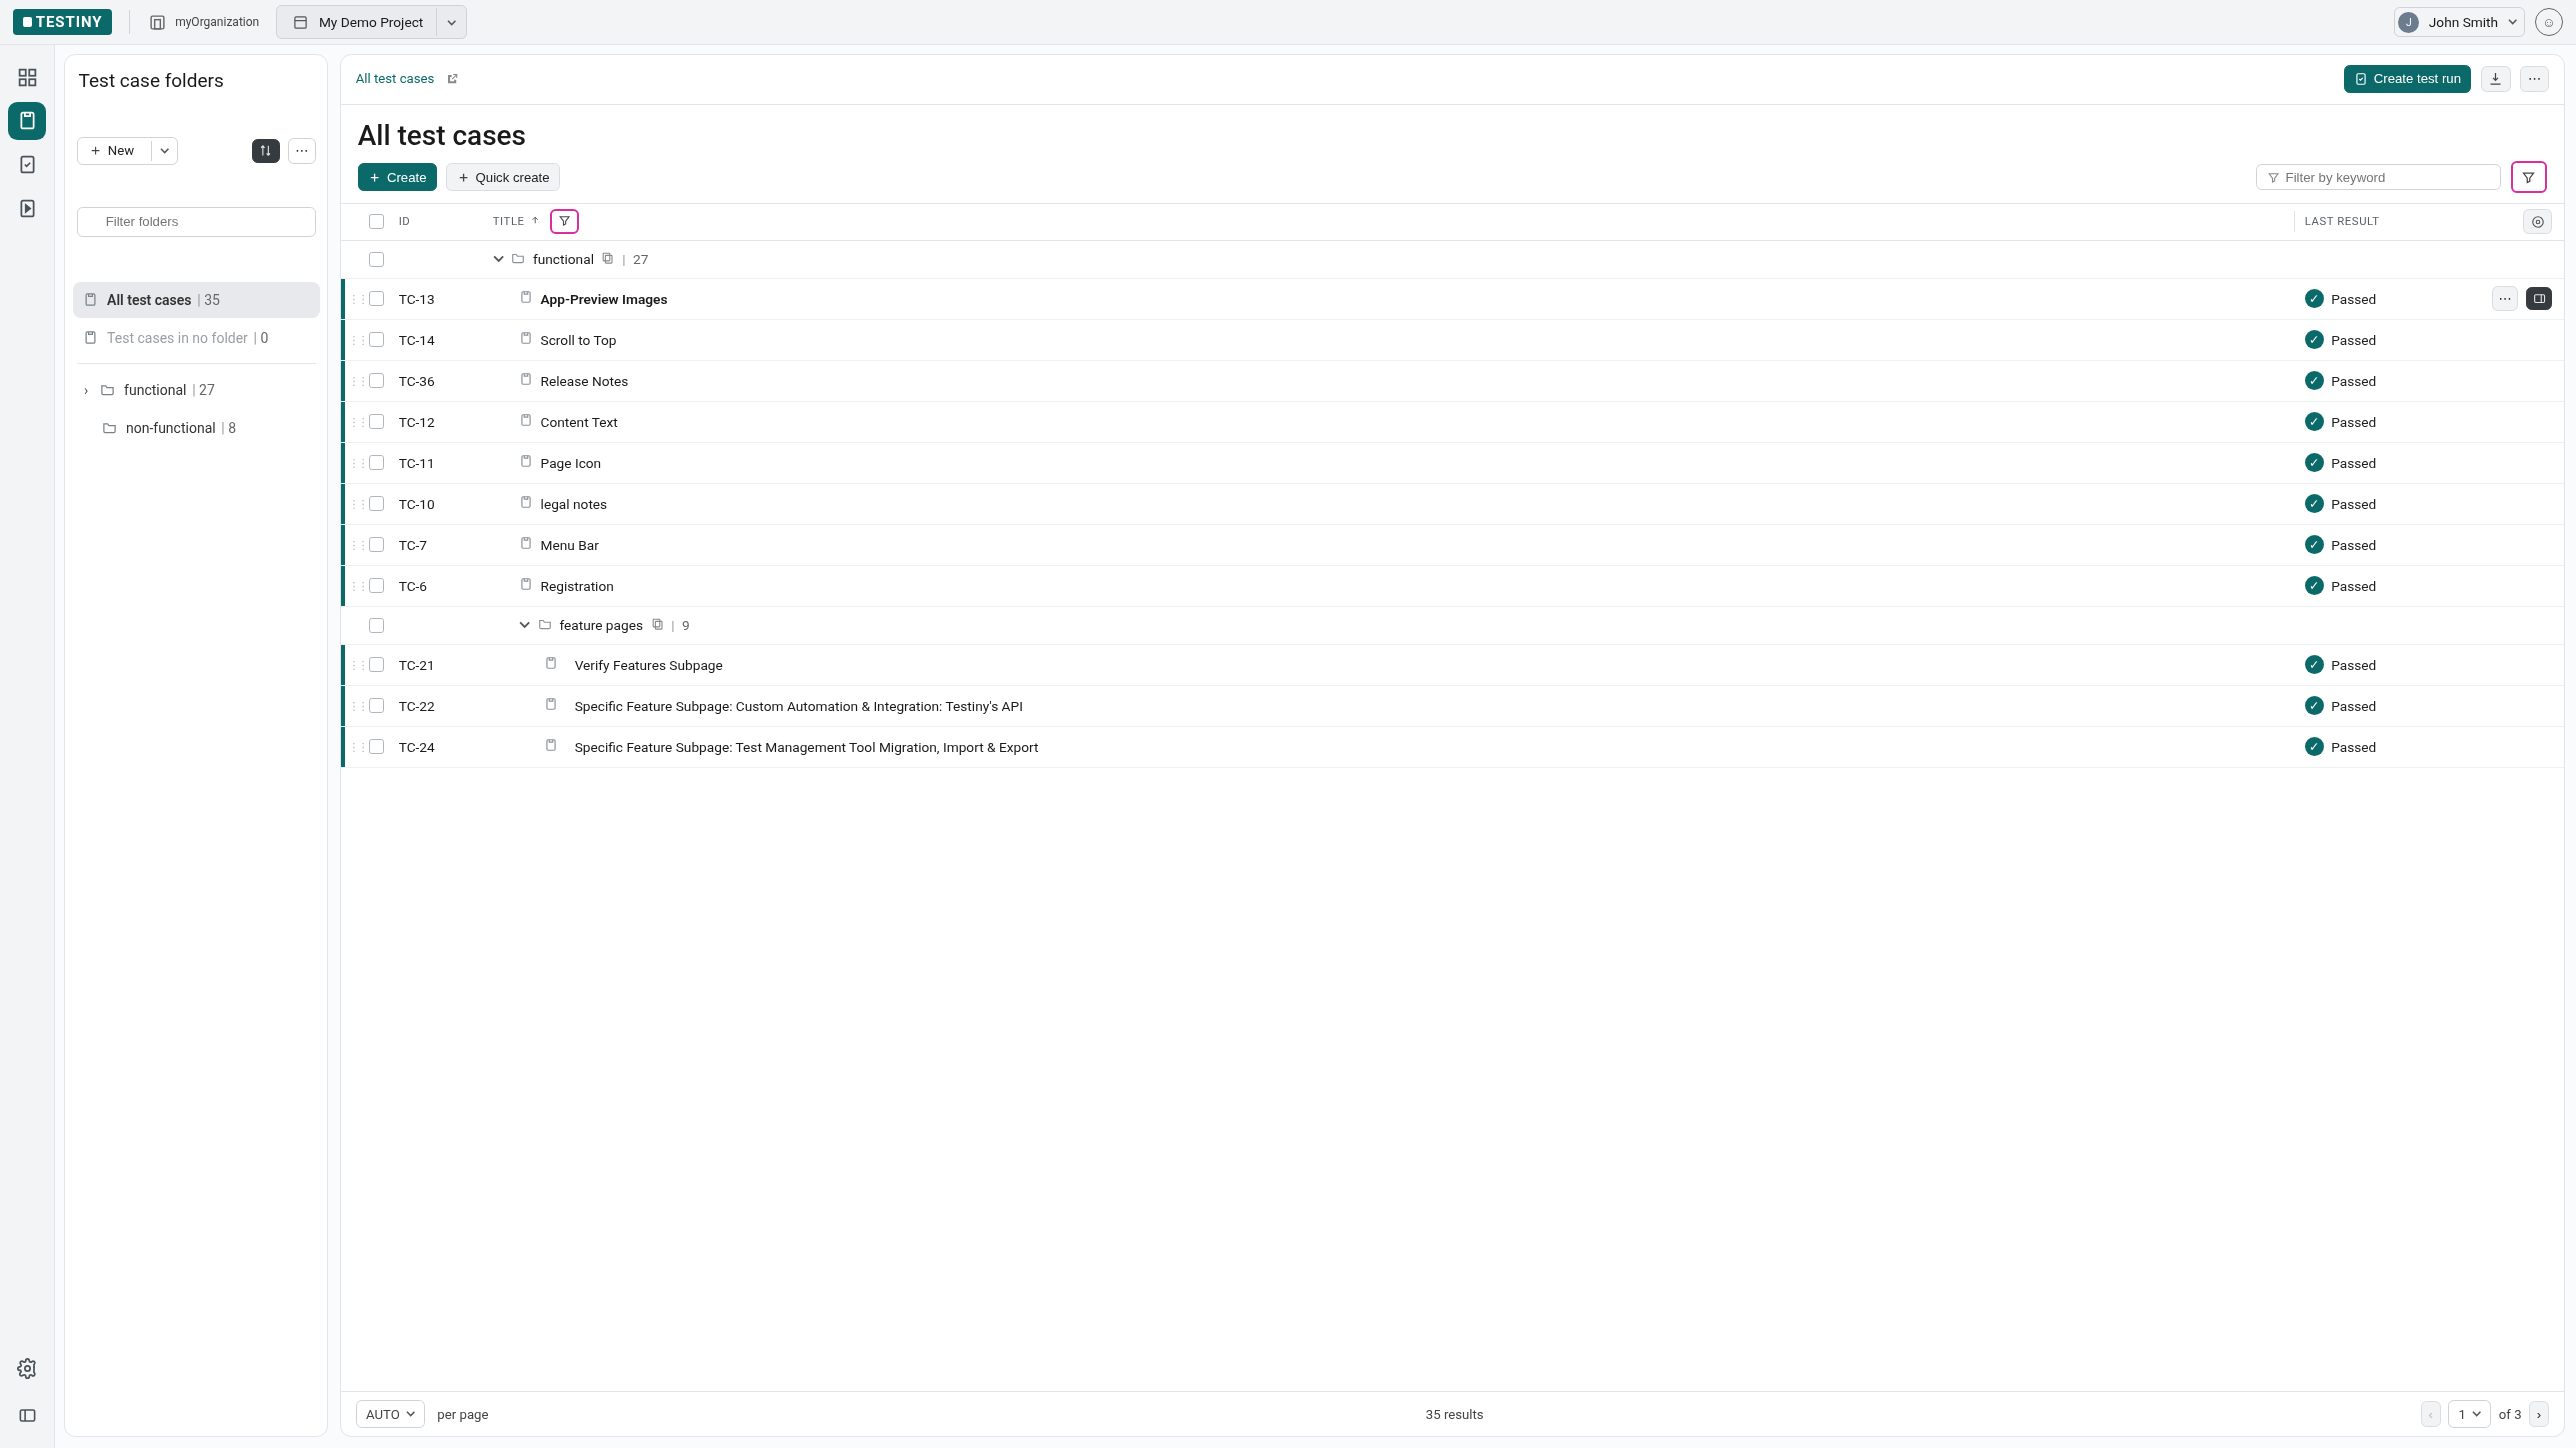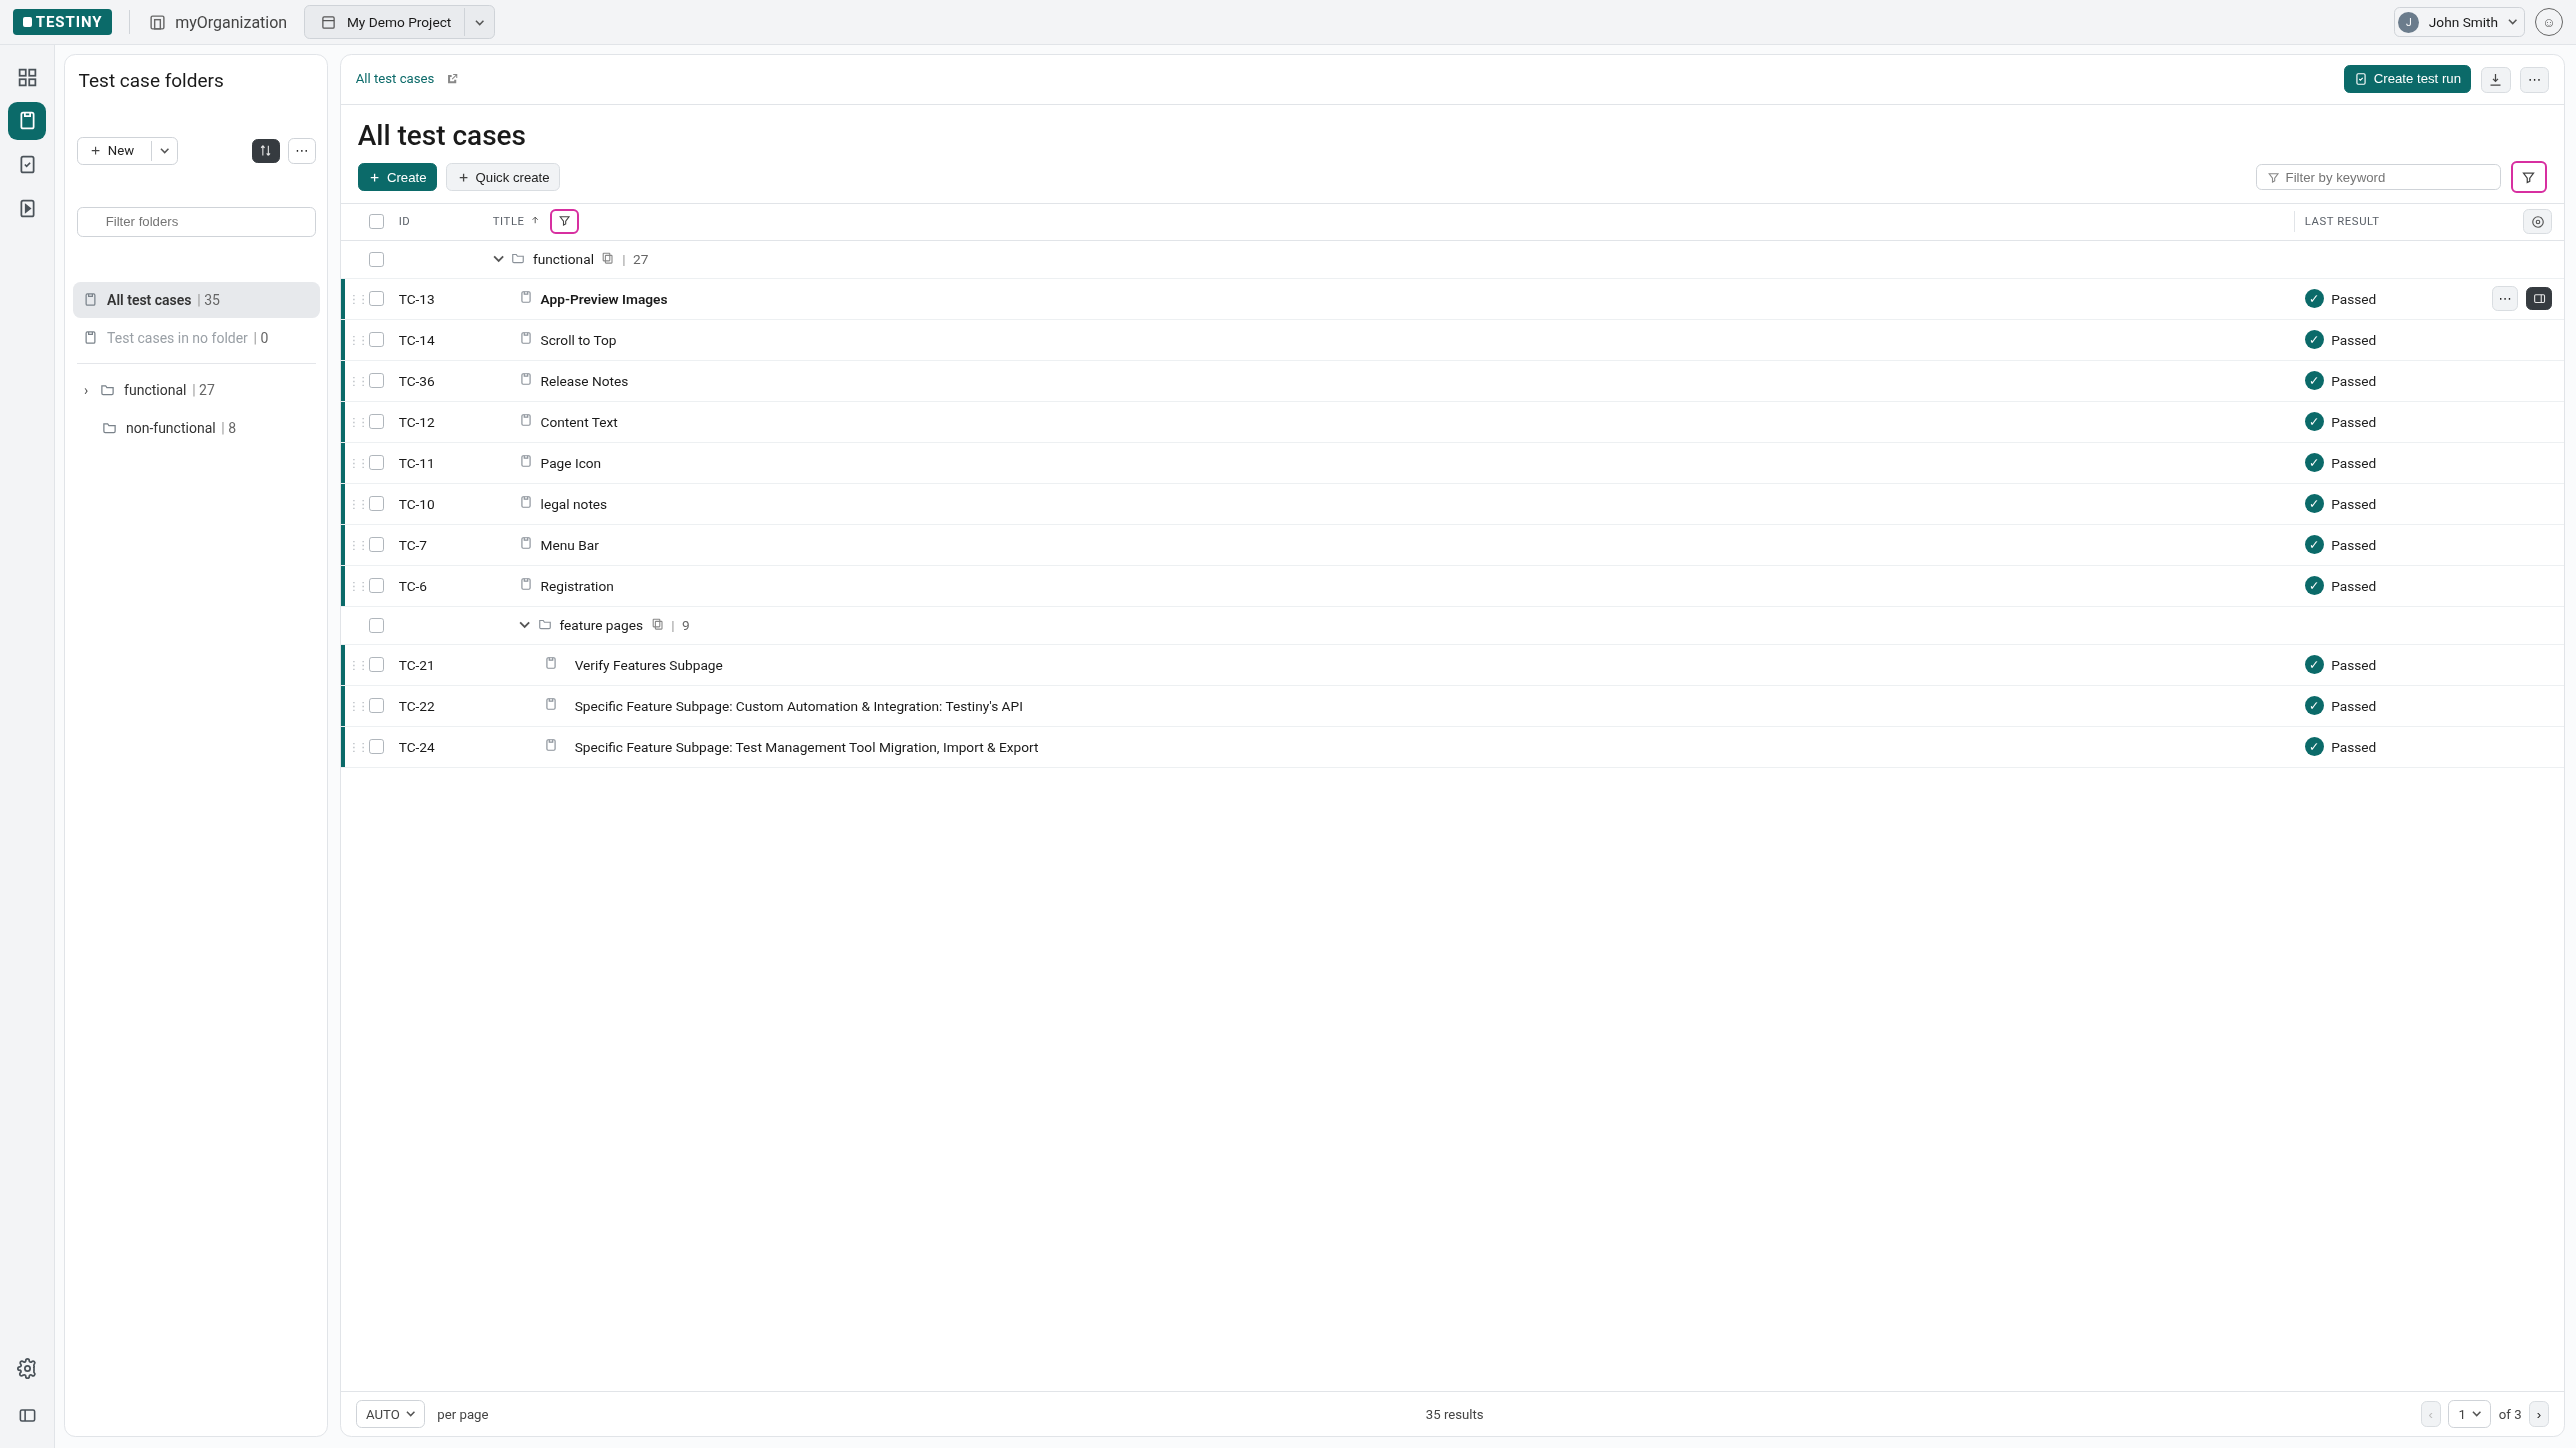--- a/index.html
+++ b/index.html
@@ -29,21 +29,21 @@
   letter-spacing: 0.9px;
   padding: 3.8px 9.4px;
   border-radius: 3.8px;
   font-size: 15px;
   display: inline-flex;
   align-items: center;
   gap: 3.8px;
 }
 .logo .sq { width: 9.4px; height: 9.4px; background: #fff; border-radius: 1.9px; }
 .top-sep { width:0.9px; height:24.5px; background:#d0d4d9; margin:0 17px; }
-.org { display:flex; align-items:center; gap:7.5px; color:#444; font-size:16px; }
+.org { display:flex; align-items:center; gap:7.5px; color:#444; font-size:12px; }
 .project-switch {
   margin-left:17px; display:flex; align-items:center;
   border:0.9px solid #cfd3d8; border-radius:5.7px; background:#e9ebee;
 }
 .project-switch .proj { padding:5.7px 13.2px; display:flex; align-items:center; gap:7.5px; }
 .project-switch .caret { padding:5.7px 9.4px; border-left:0.9px solid #cfd3d8; }
 
 .top-right { margin-left:auto; display:flex; align-items:center; gap:9.4px; }
 .user-chip {
   display:flex; align-items:center; gap:9.4px;
@@ -126,21 +126,21 @@
   flex:1; display:flex; flex-direction:column;
   border:0.9px solid #e1e4e8; border-radius:11.3px;
   margin:9.4px 11.3px 11.3px 3.8px; background:#fff; overflow:hidden;
 }
 .crumb-bar {
   display:flex; align-items:center; justify-content:space-between;
   padding:9.4px 15px 3.8px;
 }
 .crumbs { display:flex; align-items:center; gap:7.5px; color:#0b6a69; font-size:13.2px; }
 .crumbs .ext { color:#888; }
-.crumb-actions { display:flex; align-items:flex-end; gap:9.4px; }
+.crumb-actions { display:flex; align-items:center; gap:9.4px; }
 .btn.primary { background:#0b6a69; color:#fff; border-color:#0b6a69; }
 .btn.ghost { background:#f1f3f5; border-color:#d9dde1; }
 
 .sep-h { height:0.9px; background:#e1e4e8; margin-top:7.5px; }
 
 .main-header {
   display:flex; align-items:center; justify-content:space-between;
   padding:13.2px 17px 3.8px;
 }
 .main-title { font-size:28px; font-weight:550; }

